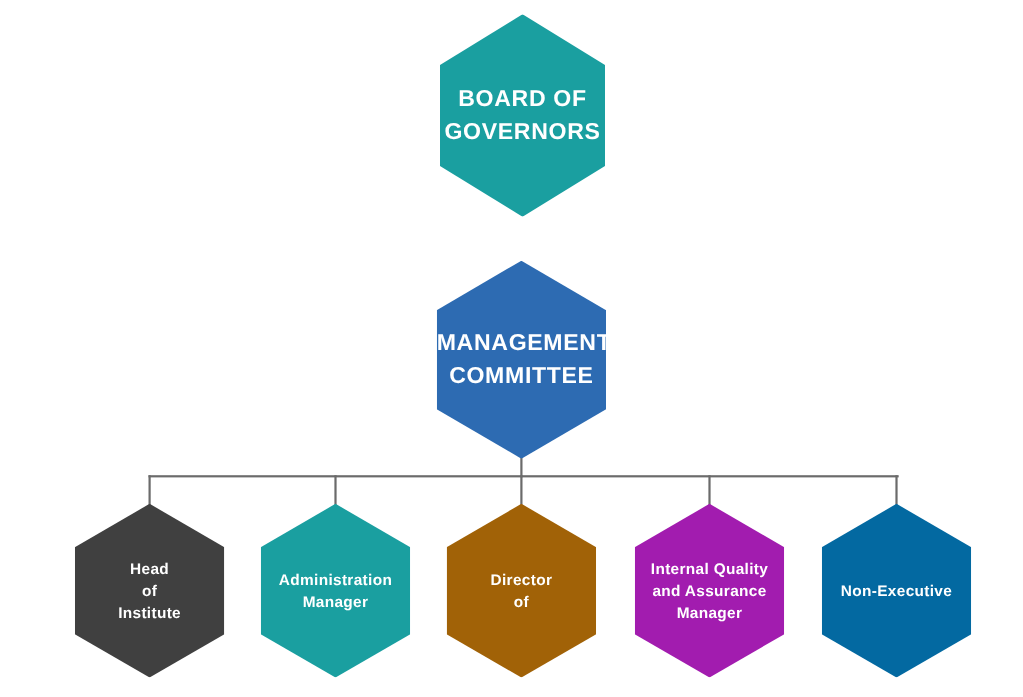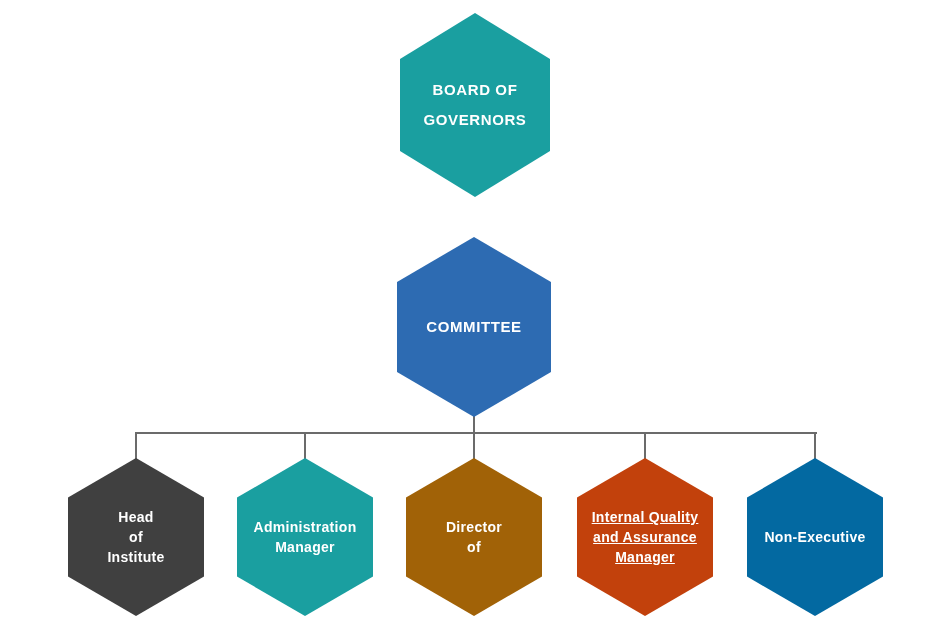--- a/index.html
+++ b/index.html
@@ -21,21 +21,21 @@
     display: flex;
     align-items: center;
     justify-content: center;
     text-align: center;
     color: #ffffff;
     font-weight: bold;
     z-index: 2;
   }
   .hex .label { width: 100%; }
   .hex-top {
-    font-size: 15px;
+    font-size: 21px;
     line-height: 30px;
     letter-spacing: 0.6px;
   }
   .hex-child {
     font-size: 14px;
     line-height: 20px;
     letter-spacing: 0.3px;
   }
   
   .n-board      { left: 400px; top: 13px;  width: 150px; height: 184px; }
@@ -72,20 +72,21 @@
 
   <div class="hex hex-top n-board" style="background: rgb(26, 159, 160);">
     <div class="label">
       <div>BOARD OF</div>
       <div>GOVERNORS</div>
     </div>
   </div>
 
   <div class="hex hex-top n-management" style="background: rgb(45, 107, 178);">
     <div class="label">
+      <div>MANAGEMENT</div>
       <div>COMMITTEE</div>
     </div>
   </div>
 
   <div class="hex hex-child n-child n-c0" style="background: #404040; align-items: center;">
     <div class="label">
       <div>Head</div>
       <div>of</div>
       <div>Institute</div>
     </div>
@@ -98,21 +99,21 @@
     </div>
   </div>
 
   <div class="hex hex-child n-child n-c2" style="background: #a16207;">
     <div class="label">
       <div>Director</div>
       <div>of</div>
     </div>
   </div>
 
-  <div class="hex hex-child n-child n-c3" style="background: #c2410c; text-decoration: underline;">
+  <div class="hex hex-child n-child n-c3" style="background: #a21caf;">
     <div class="label">
       <div>Internal Quality</div>
       <div>and Assurance</div>
       <div>Manager</div>
     </div>
   </div>
 
   <div class="hex hex-child n-child n-c4" style="background: #0369a1;">
     <div class="label">
       <div>Non-Executive</div>

